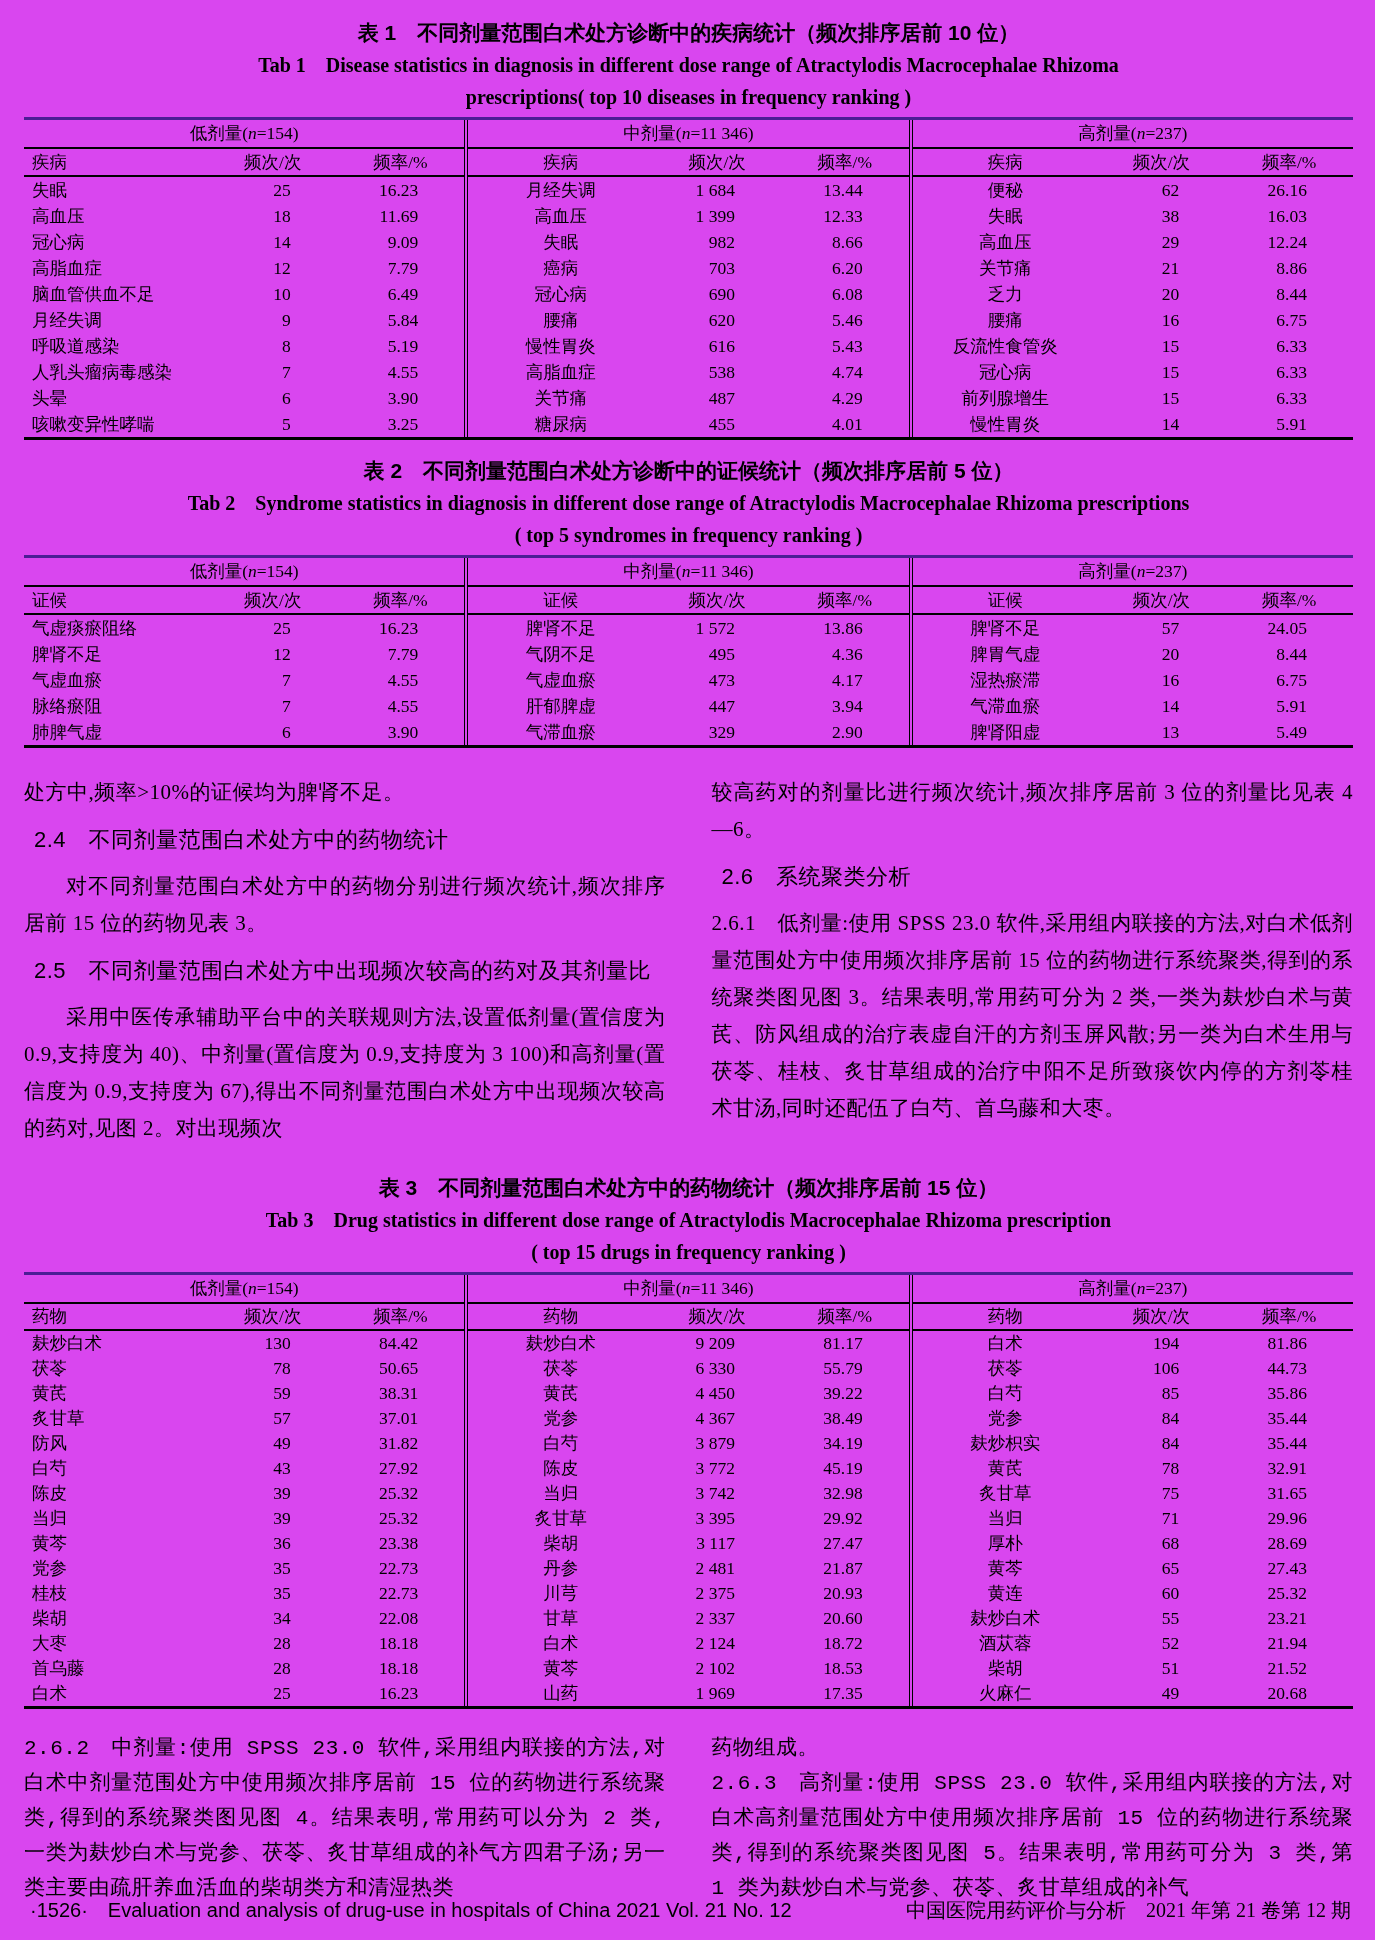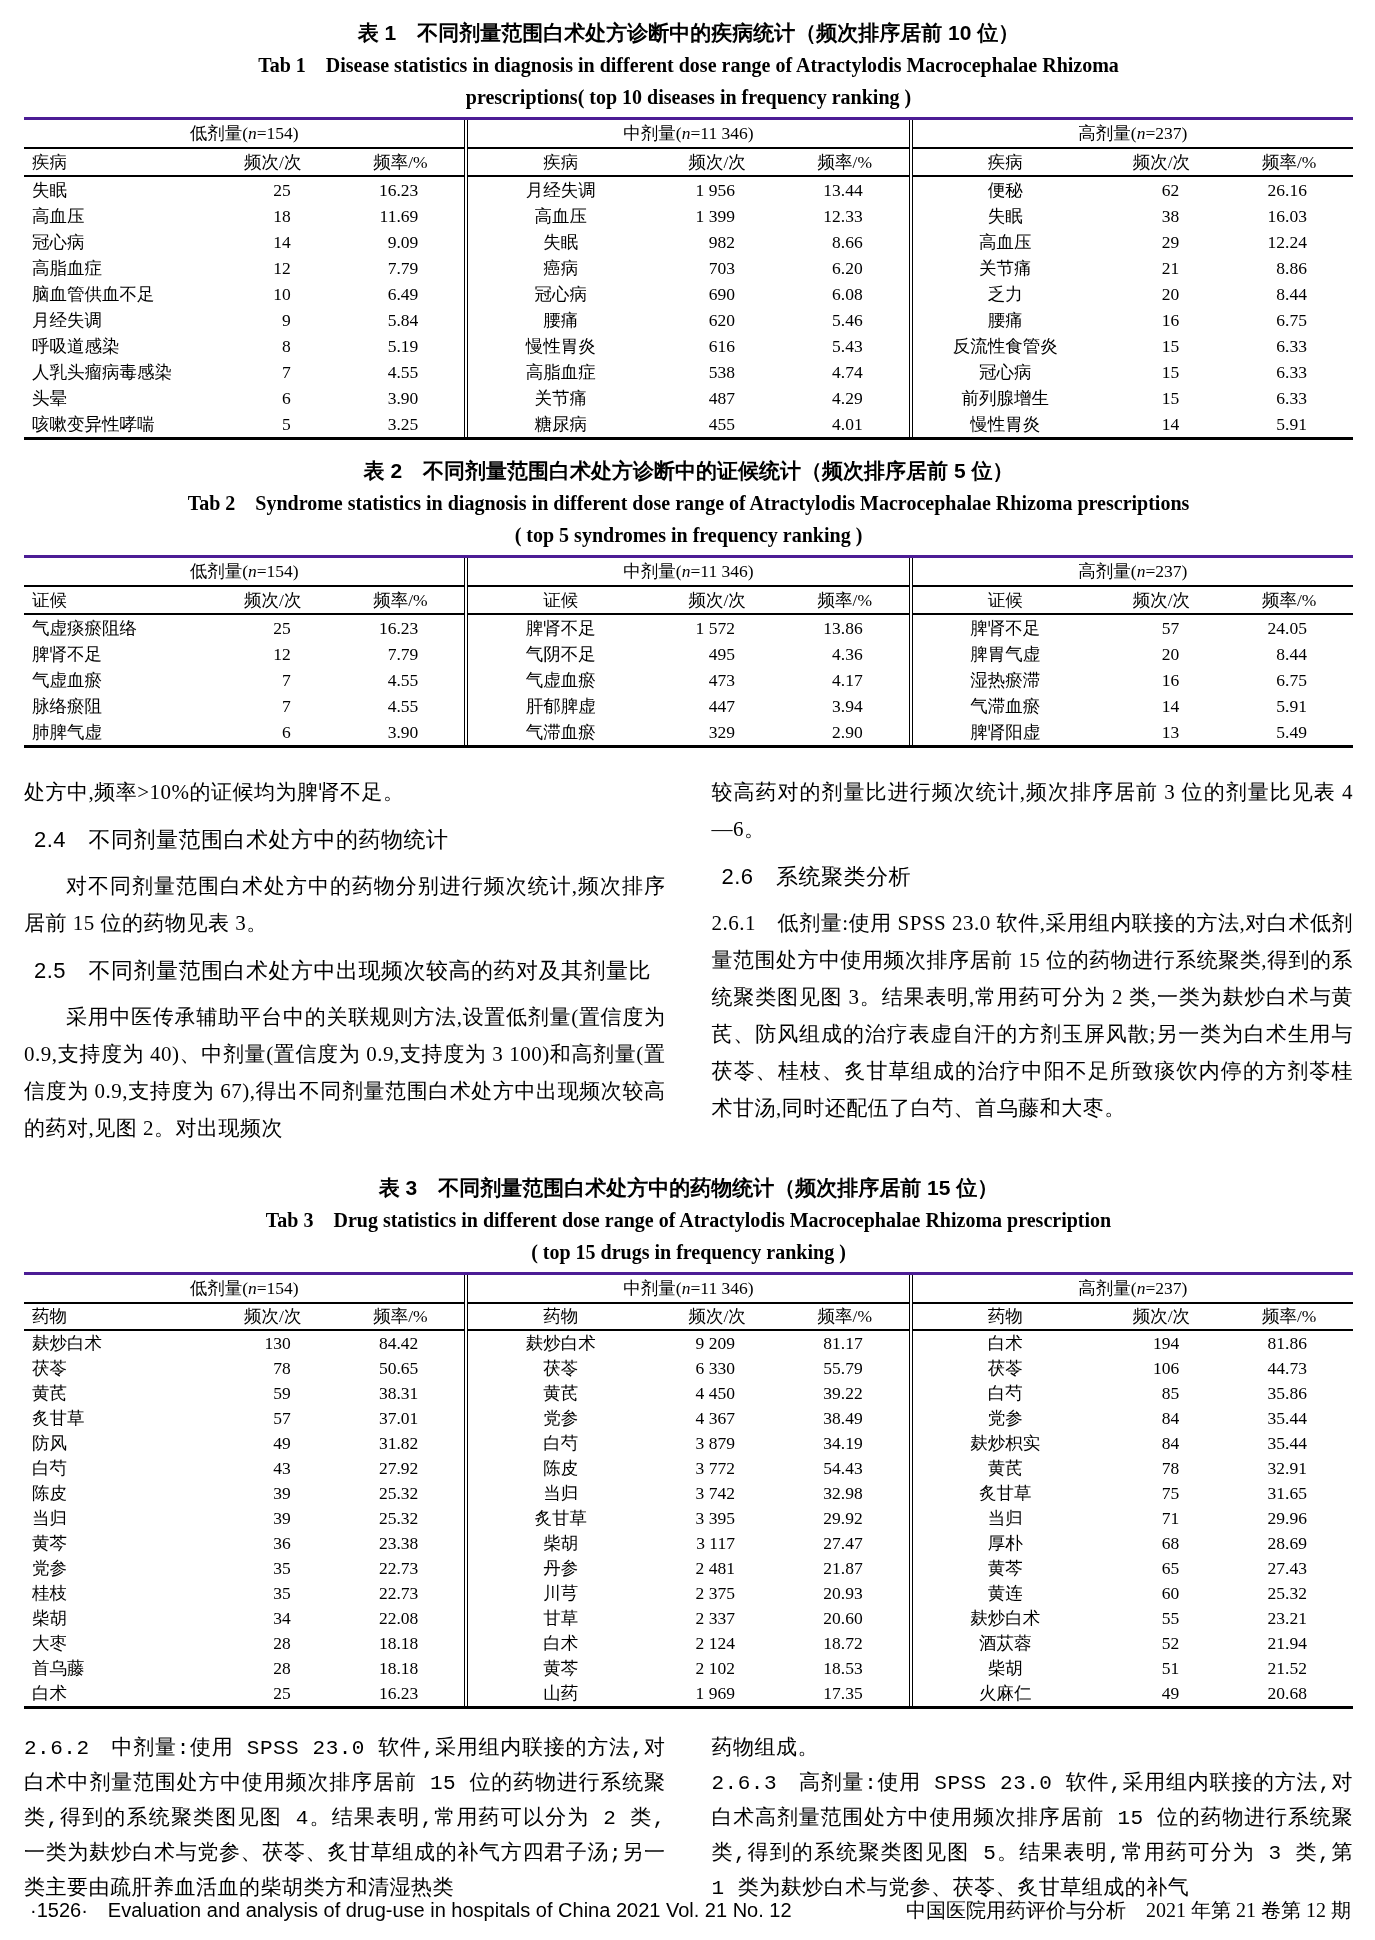--- a/index.html
+++ b/index.html
@@ -1,20 +1,20 @@
 <!DOCTYPE html>
 <html lang="zh"><head>
 <meta charset="utf-8">
 <style>
   html,body { margin:0; padding:0; background:#e9e9e9; }
   .page {
     position:relative;
     width:1375px; height:1940px;
     margin:0 auto;
-    background:#ffffff;
+    background:#d946ef;
     color:#000;
     box-sizing:border-box;
     padding:16px 22px 0 24px;
     font-family:"Liberation Serif","DejaVu Serif",serif;
     overflow:hidden;
   }
 
   
   .tbl-head { text-align:center; }
   .tbl-head .zh {
@@ -154,21 +154,21 @@
       </div>
       <div class="tgroup center-names">
         <div class="ghead">中剂量(<i>n</i>=11 346)</div>
         <div class="trow hdr">
           <span class="c c0">疾病</span>
           <span class="c c1">频次/次</span>
           <span class="c c2">频率/%</span>
         </div>
         <div class="trow">
           <span class="c c0">月经失调</span>
-          <span class="c c1">1 956</span>
+          <span class="c c1">1 684</span>
           <span class="c c2">13.44</span>
         </div>
         <div class="trow">
           <span class="c c0">高血压</span>
           <span class="c c1">1 399</span>
           <span class="c c2">12.33</span>
         </div>
         <div class="trow">
           <span class="c c0">失眠</span>
           <span class="c c1">982</span>
@@ -511,21 +511,21 @@
           <span class="c c2">38.49</span>
         </div>
         <div class="trow">
           <span class="c c0">白芍</span>
           <span class="c c1">3 879</span>
           <span class="c c2">34.19</span>
         </div>
         <div class="trow">
           <span class="c c0">陈皮</span>
           <span class="c c1">3 772</span>
-          <span class="c c2">54.43</span>
+          <span class="c c2">45.19</span>
         </div>
         <div class="trow">
           <span class="c c0">当归</span>
           <span class="c c1">3 742</span>
           <span class="c c2">32.98</span>
         </div>
         <div class="trow">
           <span class="c c0">炙甘草</span>
           <span class="c c1">3 395</span>
           <span class="c c2">29.92</span>

